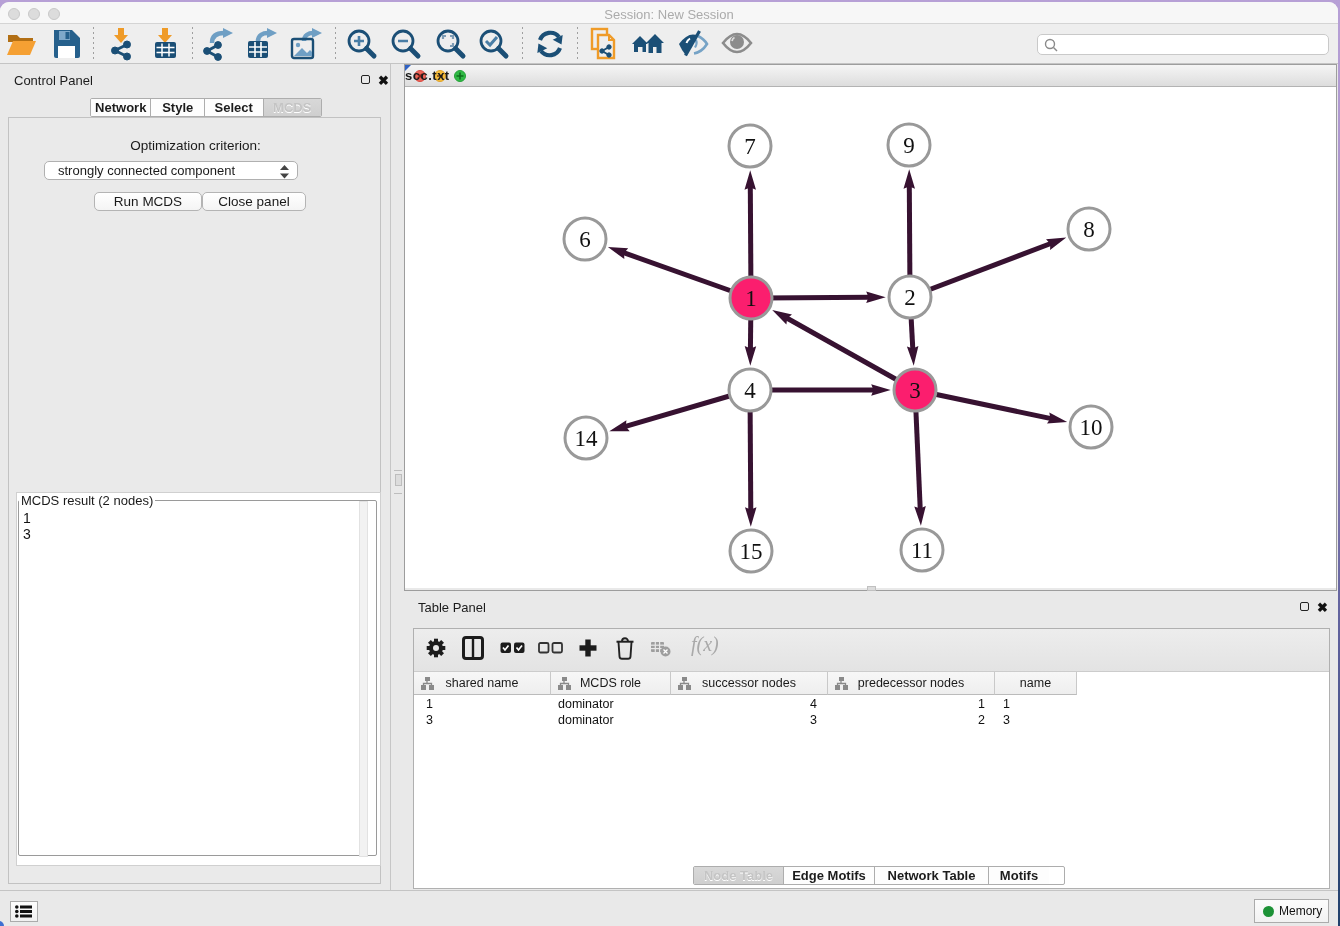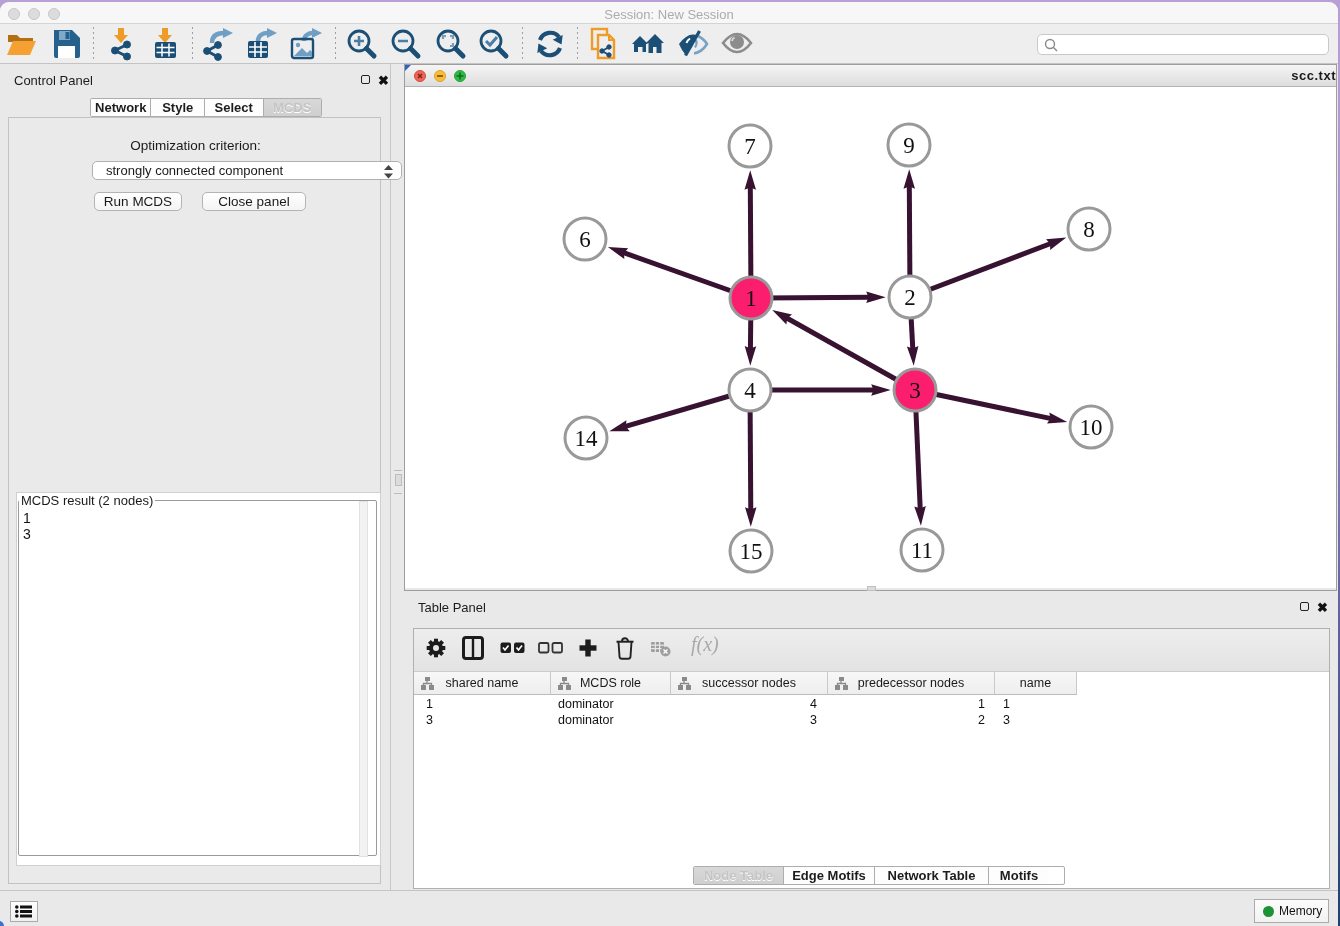--- a/index.html
+++ b/index.html
@@ -216,27 +216,27 @@
     <div class="maxbtn" style="left:361px;top:11px;"></div>
     <div class="xbtn" style="left:378px;top:9px;">✖</div>
     <div class="tabs" style="left:90px;top:34px;width:232px;">
       <div class="tab" style="width:61px;">Network</div>
       <div class="tab" style="width:54px;">Style</div>
       <div class="tab" style="width:59px;">Select</div>
       <div class="tab sel" style="width:58px;">MCDS</div>
     </div>
     <div class="abs" style="left:8px;top:53px;width:373px;height:767px;border:1px solid #c2c2c2;background:#eaeaea;"></div>
     <div class="abs" style="left:0;top:74px;width:391px;text-align:center;font-size:13.5px;color:#1a1a1a;">Optimization criterion:</div>
-    <div class="abs" style="left:44px;top:97px;width:310px;height:19px;background:#ffffff;border:1px solid #b0b0b0;border-radius:5px;font-size:13px;color:#1a1a1a;line-height:17px;padding-left:13px;margin-left:48px;">strongly connected component
+    <div class="abs" style="left:44px;top:97px;width:254px;height:19px;background:#ffffff;border:1px solid #b0b0b0;border-radius:5px;font-size:13px;color:#1a1a1a;line-height:17px;padding-left:13px;">strongly connected component
       <svg width="11" height="14" style="position:absolute;right:7px;top:2.5px;">
         <polygon points="5.5,0 10,5 1,5" fill="#444"></polygon>
         <polygon points="5.5,13.5 10,8.5 1,8.5" fill="#444"></polygon>
       </svg>
     </div>
-    <div class="btn" style="left:94px;top:128px;width:88px;">Run MCDS</div>
+    <div class="btn" style="left:94px;top:128px;width:108px;">Run MCDS</div>
     <div class="btn" style="left:202px;top:128px;width:104px;">Close panel</div>
     <div class="abs" style="left:16px;top:428px;width:365px;height:374px;background:#ffffff;border:1px solid #d0d0d0;"></div>
     <fieldset class="abs" style="left:18px;top:429px;width:359px;height:363px;border:1px solid #9a9a9a;border-radius:2px;">
       <legend style="font-size:13px;color:#1a1a1a;margin-left:0;padding:0 2px;">MCDS result (2 nodes)</legend>
     </fieldset>
     <div class="abs" style="left:359px;top:437px;width:9px;height:356px;background:#f2f2f2;border:1px solid #e2e2e2;"></div>
     <div class="abs" style="left:23px;top:447px;font-size:14px;color:#111;line-height:15.5px;">1<br>3</div>
   </div>
   <div id="netwin">
     <div id="nettitle">
@@ -249,21 +249,21 @@
       <div class="tfl" style="left:29px;background:#f6bd3c;border:1px solid #e0a229;">
         <svg width="10" height="10" style="position:absolute;left:0;top:0">
             <path d="M2,5 L8,5" stroke="#96621a" stroke-width="1.8"></path>
           </svg>
       </div>
       <div class="tfl" style="left:49px;background:#30ba45;border:1px solid #24a138;">
         <svg width="10" height="10" style="position:absolute;left:0;top:0">
             <path d="M5,1.5 L5,8.5 M1.5,5 L8.5,5" stroke="#0e6e1d" stroke-width="1.6"></path>
           </svg>
       </div>
-      <div style="position:absolute;left:0;top:3px;width:100%;text-align:right;font-size:13px;font-weight:bold;color:#1a1a1a;letter-spacing:0.5px;">scc.txt</div>
+      <div style="position:absolute;left:0;top:3px;width:100%;text-align:left;font-size:13px;font-weight:bold;color:#1a1a1a;letter-spacing:0.5px;">scc.txt</div>
     </div>
     <svg style="position:absolute;left:0;top:22px;" width="931" height="501" viewBox="405 87 931 501" font-family="Liberation Serif, serif" font-size="23px">
       <g stroke="#371231" stroke-width="5">
         <line x1="751" y1="298" x2="750.3" y2="185.5"></line>
         <line x1="751" y1="298" x2="622.2" y2="252.2"></line>
         <line x1="751" y1="298" x2="870.5" y2="297.2"></line>
         <line x1="751" y1="298" x2="750.4" y2="350.5"></line>
         <line x1="910" y1="297" x2="909.3" y2="184.5"></line>
         <line x1="910" y1="297" x2="1052.1" y2="243.0"></line>
         <line x1="910" y1="297" x2="912.9" y2="350.6"></line>

